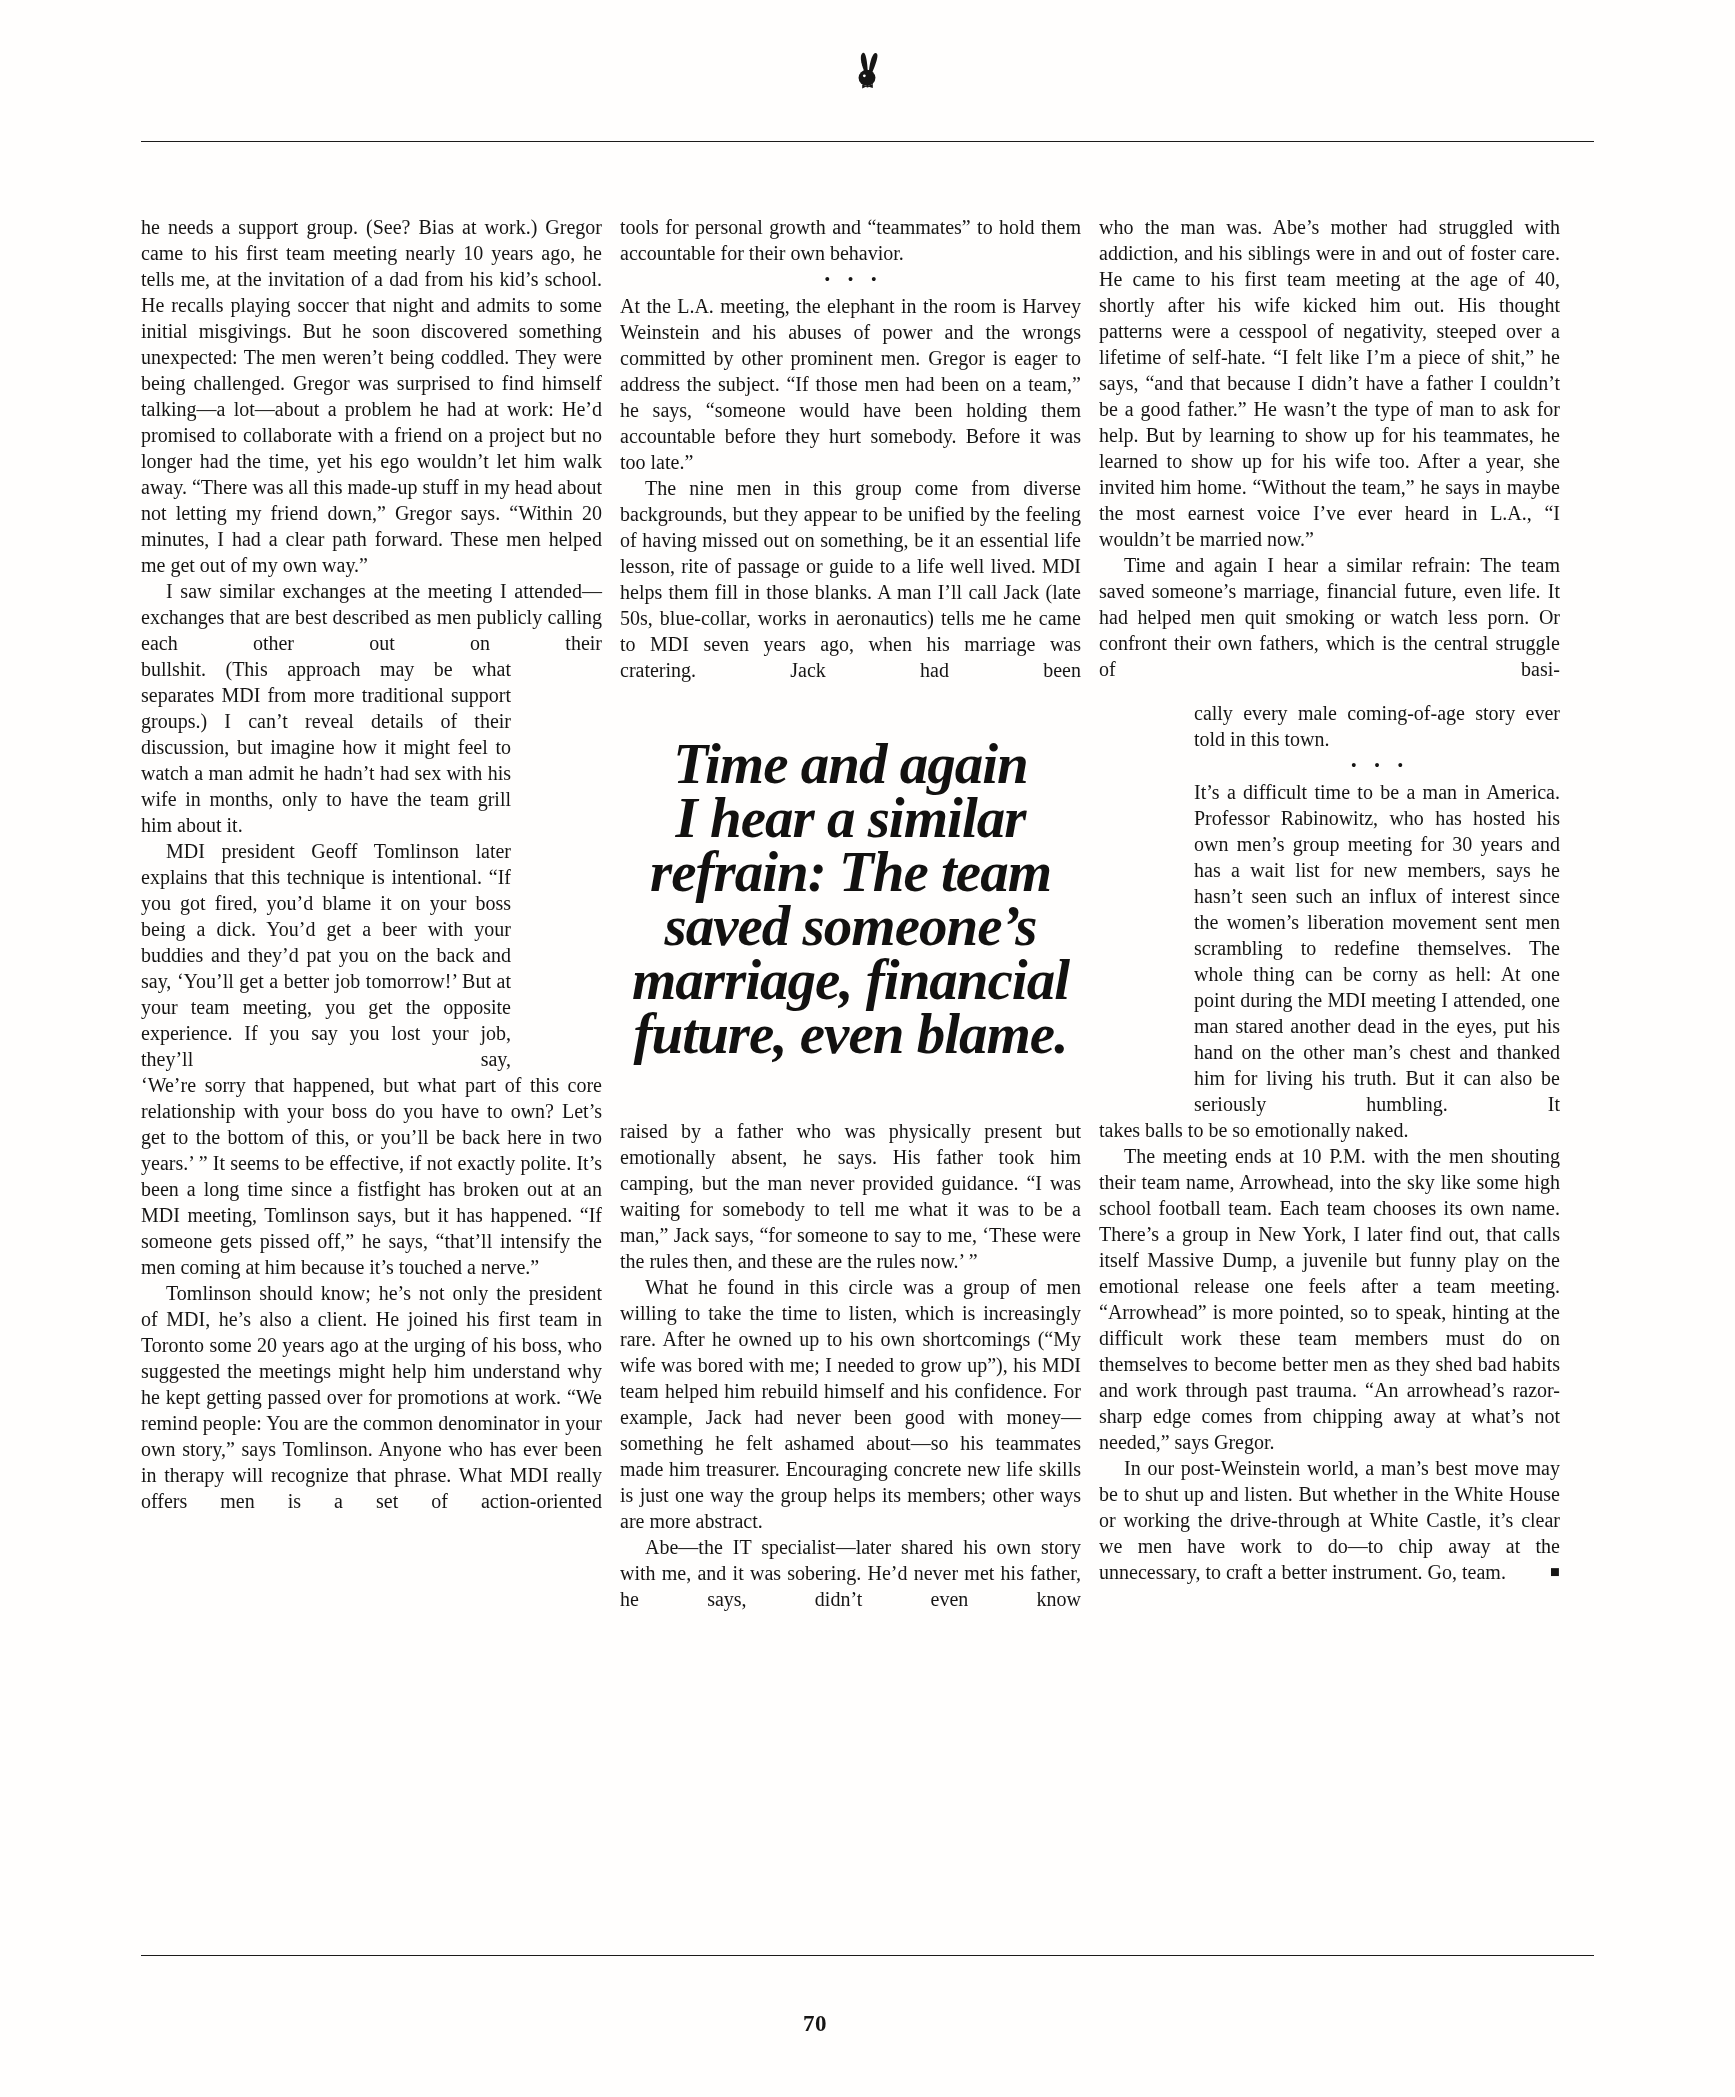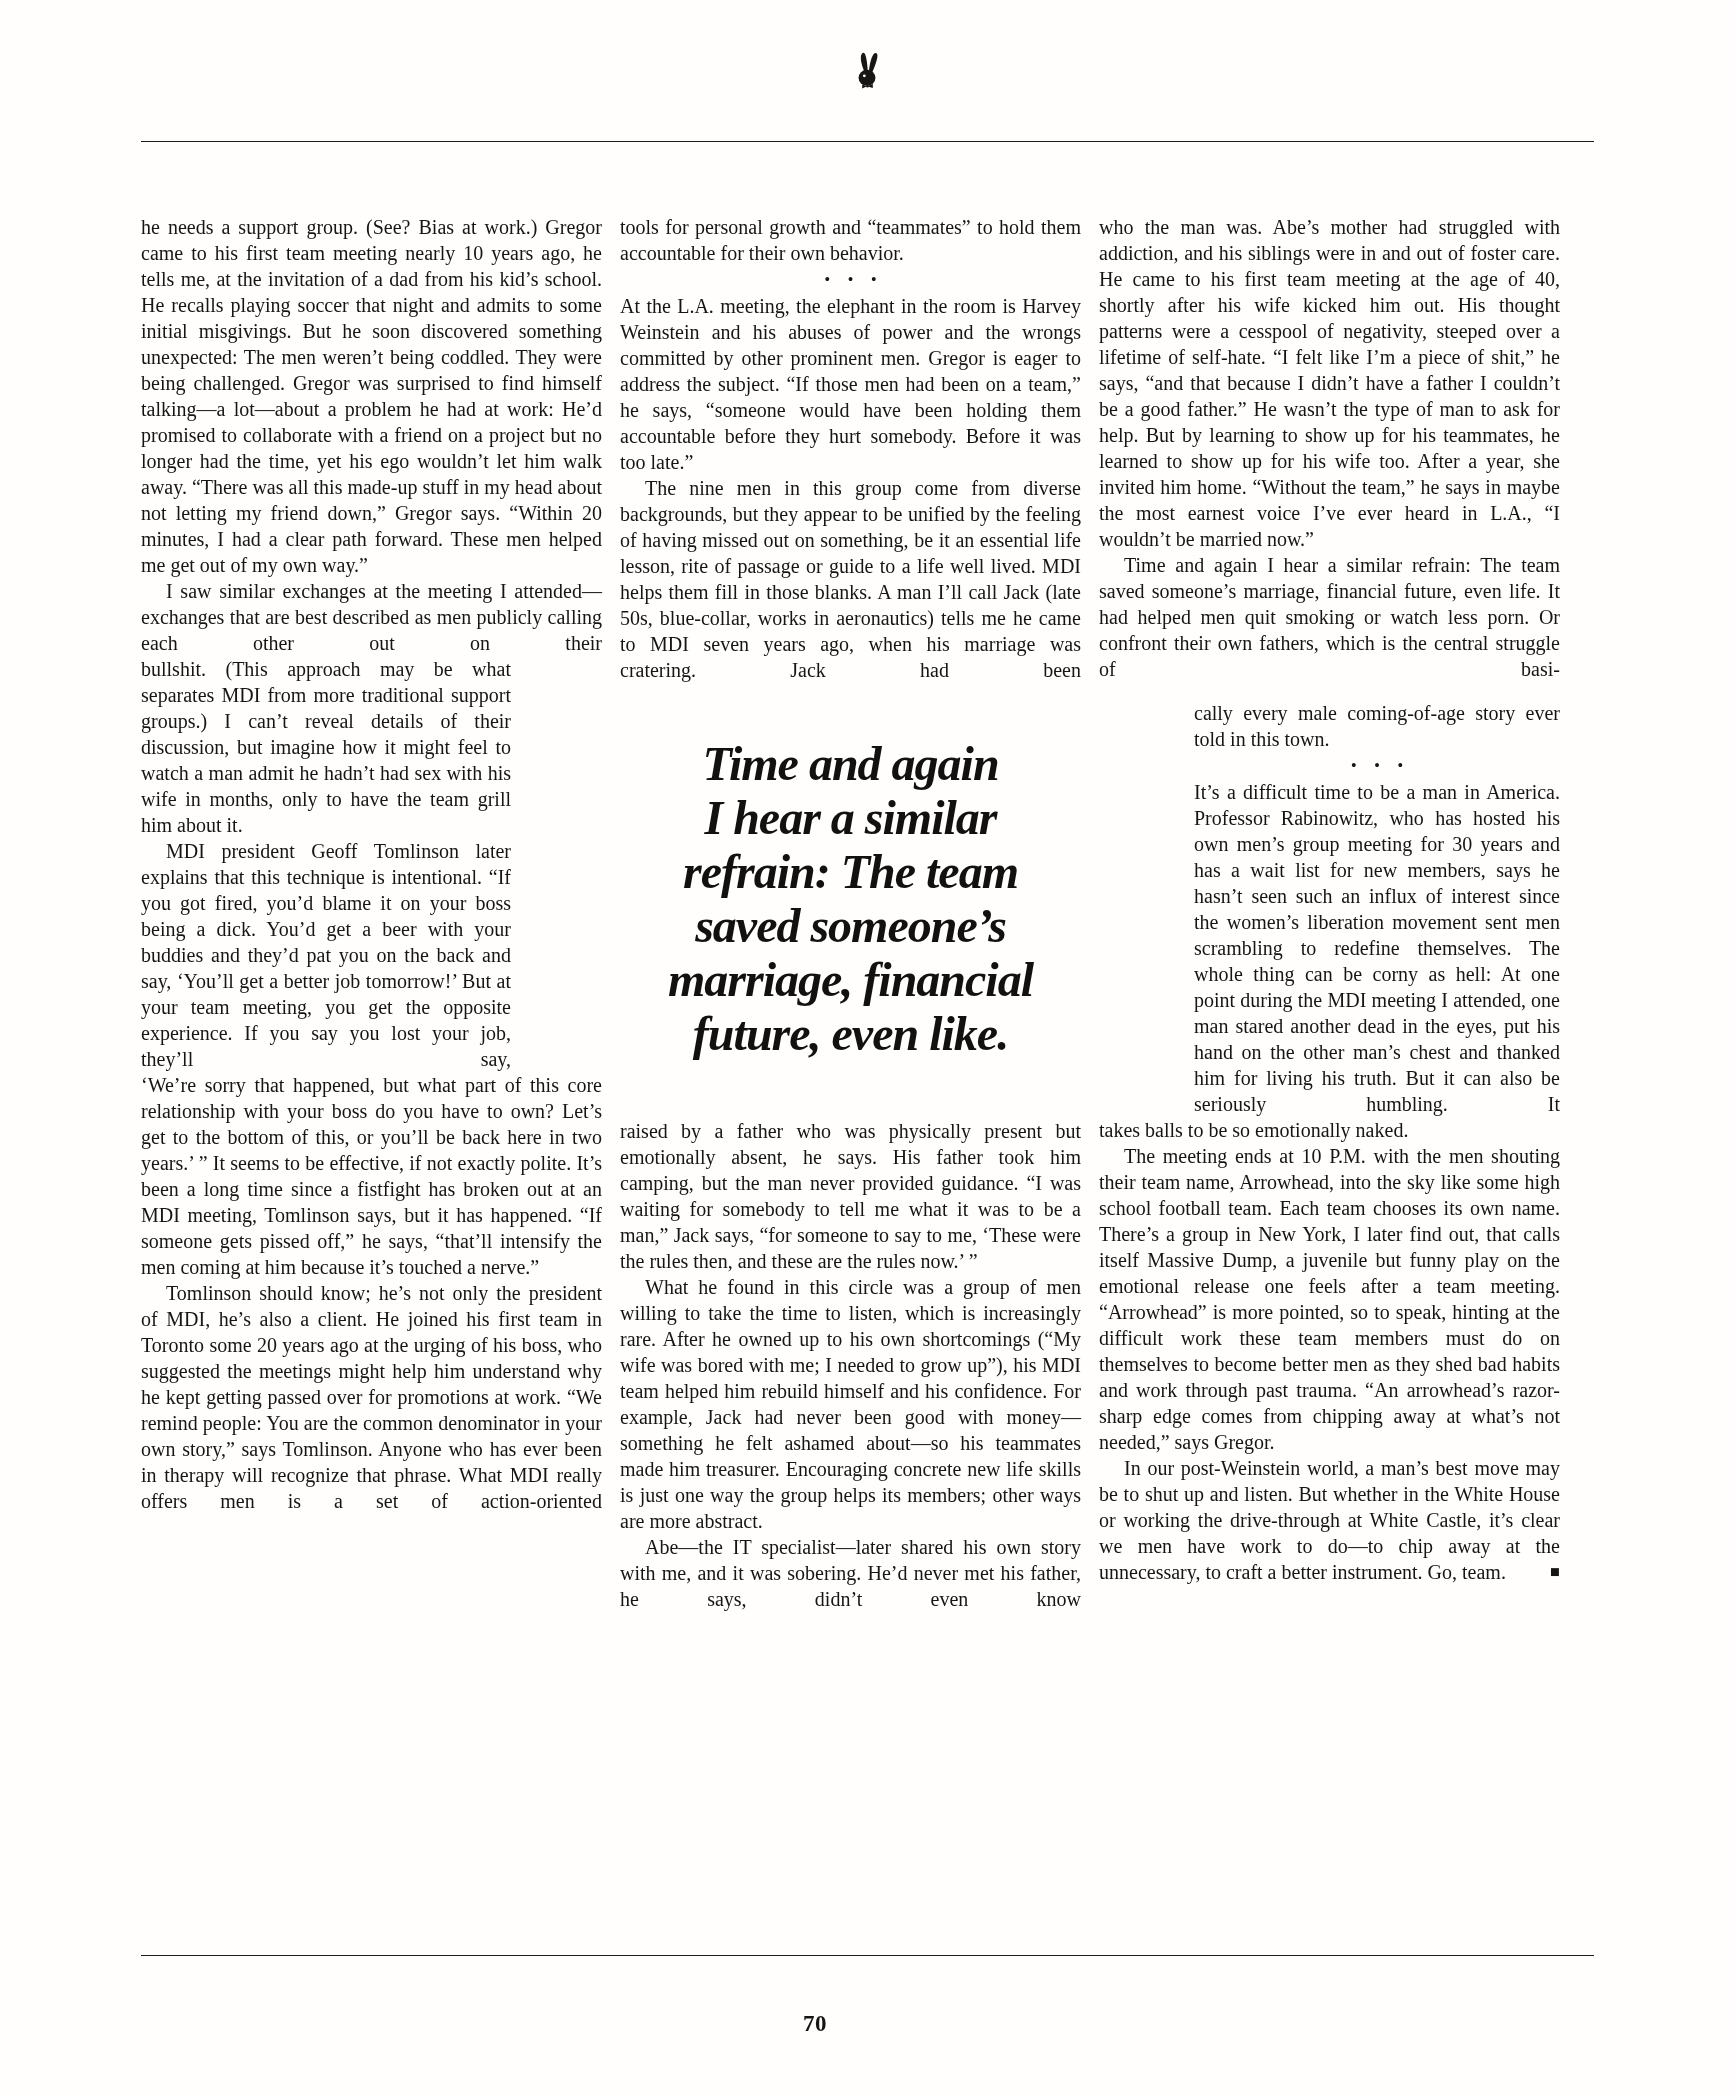--- a/index.html
+++ b/index.html
@@ -41,21 +41,21 @@
     word-spacing:14.5px;
     text-indent:0;
   }
 
   .pull-quote {
     margin:54px -48px 57px -48px;
     text-align:center;
     font-family:"Liberation Serif", serif;
     font-style:italic;
     font-weight:bold;
-    font-size:48px;
+    font-size:57px;
     line-height:54px;
     letter-spacing:-1px;
     color:#121110;
   }
 
   .lastp { position:relative; }
   .endmark {
     position:absolute; right:0; bottom:3.9px;
     font-size:16.4px; line-height:16.4px;
     font-style:normal;
@@ -112,21 +112,21 @@
         <p>At the L.A. meeting, the elephant in the room is Harvey Weinstein and his abuses of power and the wrongs committed by other prominent men. Gregor is eager to address the subject. “If those men had been on a team,” he says, “someone would have been holding them accountable before they hurt somebody. Before it was too late.”</p>
         <p class="ind jl">The nine men in this group come from diverse backgrounds, but they appear to be unified by the feeling of having missed out on something, be it an essential life lesson, rite of passage or guide to a life well lived. MDI helps them fill in those blanks. A man I’ll call Jack (late 50s, blue-collar, works in aeronautics) tells me he came to MDI seven years ago, when his marriage was cratering. Jack had been</p>
       </div>
 
       <div class="pull-quote">
         <div>Time and again</div>
         <div>I hear a similar</div>
         <div>refrain: The team</div>
         <div>saved someone’s</div>
         <div>marriage, financial</div>
-        <div>future, even like.</div>
+        <div>future, even blame.</div>
       </div>
 
       <div>
         <p>raised by a father who was physically present but emotionally absent, he says. His father took him camping, but the man never provided guidance. “I was waiting for somebody to tell me what it was to be a man,” Jack says, “for someone to say to me, ‘These were the rules then, and these are the rules now.’ ”</p>
         <p class="ind">What he found in this circle was a group of men willing to take the time to listen, which is increasingly rare. After he owned up to his own shortcomings (“My wife was bored with me; I needed to grow up”), his MDI team helped him rebuild himself and his confidence. For example, Jack had never been good with money—something he felt ashamed about—so his teammates made him treasurer. Encouraging concrete new life skills is just one way the group helps its members; other ways are more abstract.</p>
         <p class="ind jl">Abe—the IT specialist—later shared his own story with me, and it was sobering. He’d never met his father, he says, didn’t even know</p>
       </div>
     </div>
 
     <div class="col">

